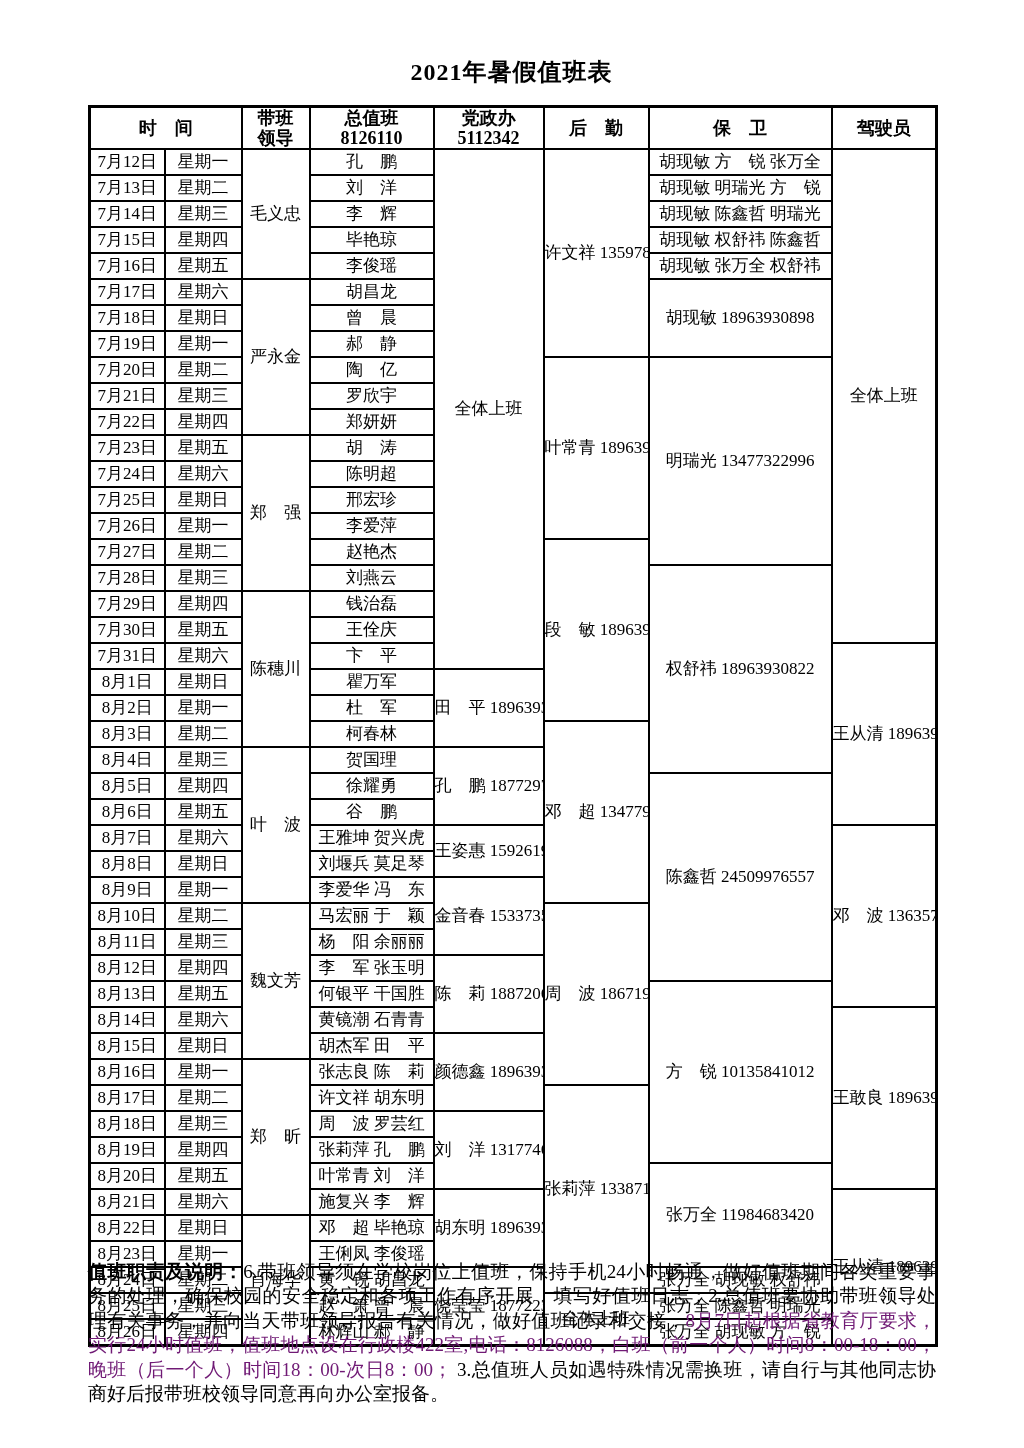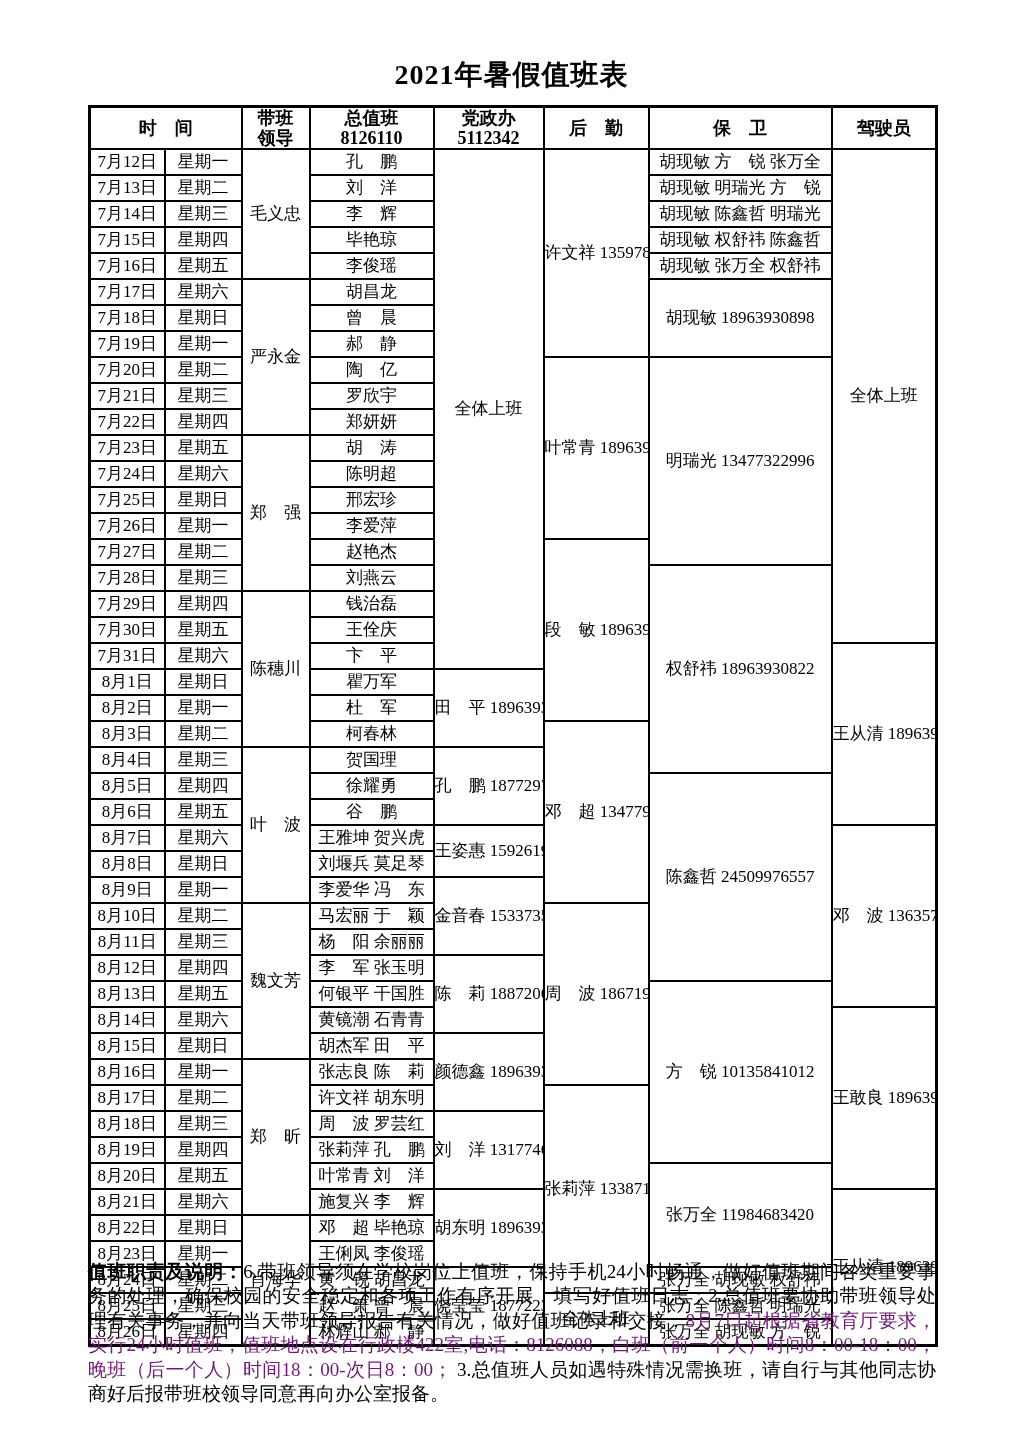--- a/index.html
+++ b/index.html
@@ -3,21 +3,21 @@
 <meta charset="utf-8">
 <style>
   html,body{margin:0;padding:0;}
   body{
     width:1024px;height:1448px;background:#ffffff;color:#000;
     font-family:"Liberation Serif","DejaVu Serif",serif;
     position:relative;overflow:hidden;
   }
   .page-title{
     position:absolute;left:88px;top:56px;width:847px;
-    text-align:center;font-size:28px;font-weight:bold;letter-spacing:1px;
+    text-align:center;font-size:24px;font-weight:bold;letter-spacing:1px;
   }
   table.roster{
     position:absolute;left:88px;top:105px;width:847px;
     border-collapse:collapse;table-layout:fixed;
     border:3px solid #000;
     font-family:Liberation Serif, serif;
   }
   table.roster th,table.roster td{
     border:2px solid #000;padding:0;text-align:center;vertical-align:middle;
     overflow:hidden;

